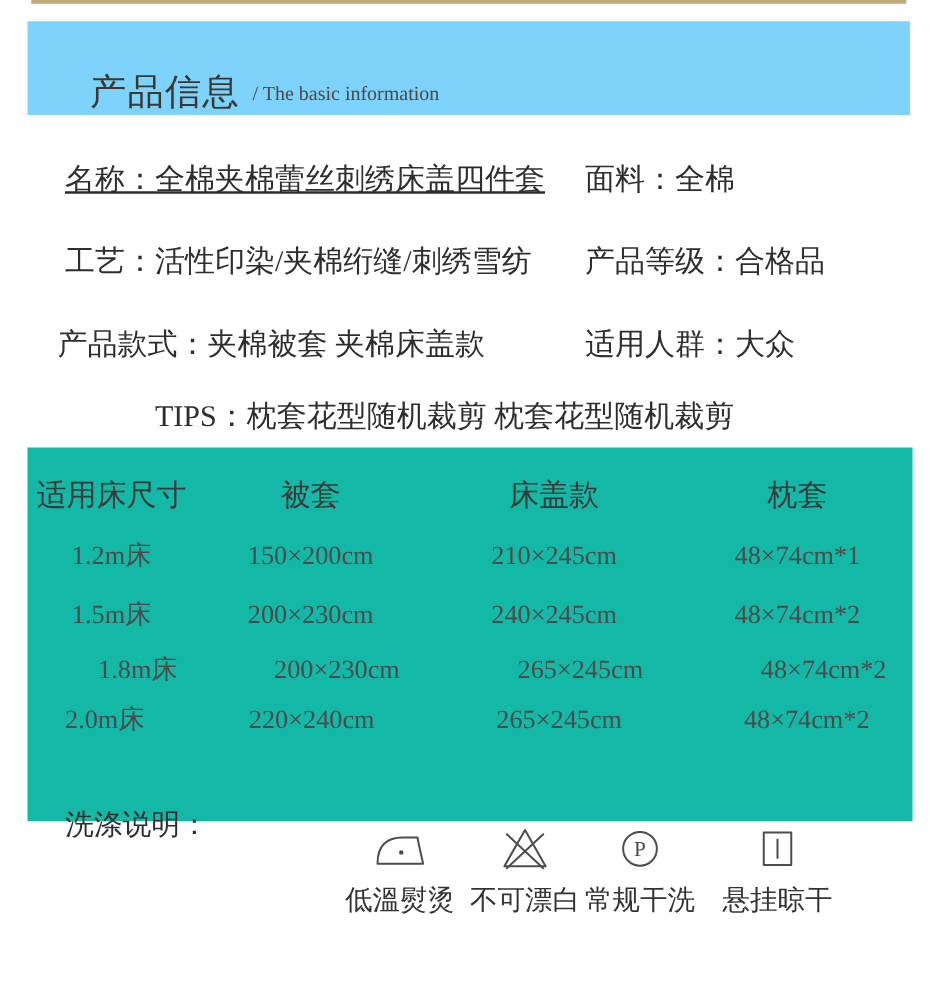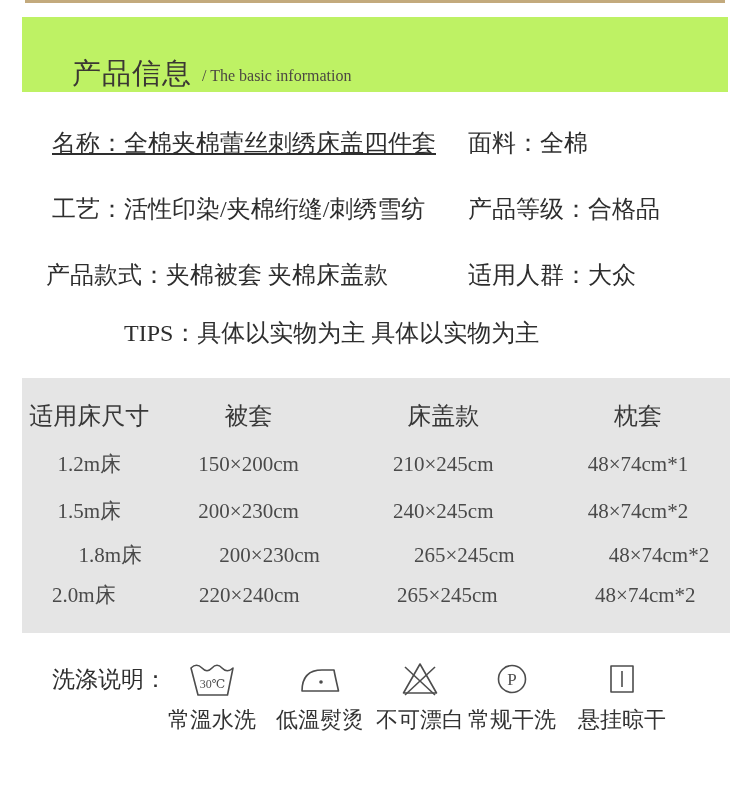--- a/index.html
+++ b/index.html
@@ -4,42 +4,42 @@
 <style>
   html,body { margin:0; padding:0; background:#ffffff; }
   .page {
     position:relative; width:750px; height:791px; background:#ffffff;
     font-family:"Liberation Serif","DejaVu Serif",serif; color:#303030;
     overflow:hidden;
   }
   .top-line { position:absolute; left:25px; top:0; width:700px; height:3px; background:#c3aa7d; }
 
   
-  .header-band { position:absolute; left:22px; top:17px; width:706px; height:75px; background:#bef264; }
+  .header-band { position:absolute; left:22px; top:17px; width:706px; height:75px; background:#7dd3fc; }
   .title { position:absolute; left:50px; top:37px; font-size:29px; letter-spacing:1px; color:#3b3733; white-space:nowrap; }
   .subtitle { position:absolute; left:180px; top:50px; font-size:16px; color:#4c4842; white-space:nowrap; }
 
   
   .attr { position:absolute; font-size:24px; color:#2e2e2e; white-space:nowrap; }
   .a1l { left:52px;  top:127px;text-decoration:underline; }  .a1r { left:468px; top:127px; }
   .a2l { left:52px;  top:193px; }  .a2r { left:468px; top:193px; }
   .a3l { left:46px;  top:259px; }  .a3r { left:468px; top:259px; }
   .tips { left:124px; top:317px; }
 
   
-  .size-panel { position:absolute; left:22px; top:378px; width:708px; height:255px; background:#e5e5e5; }
+  .size-panel { position:absolute; left:22px; top:358px; width:708px; height:299px; background:#14b8a6; }
   .t-row { position:absolute; left:0; width:100%; display:flex; }
   .t-row > div { text-align:center; white-space:nowrap; }
   .c1 { width:19%; } .c2 { width:26%; } .c3 { width:29%; } .c4 { width:26%; }
   .t-head { top:22px; font-size:24px; color:#383838; }
   .t-data { font-size:21px; color:#4a4a4a;align-items:center; }
   .r1 { top:72px; } .r2 { top:119px; } .r3 { top:163px;padding-left:21px; } .r4 { top:203px;gap:19px; }
 
   
-  .wash-label { position:absolute; left:52px; top:664px; font-size:23px; color:#2e2e2e; white-space:nowrap; }
+  .wash-label { position:absolute; left:52px; top:644px; font-size:23px; color:#2e2e2e; white-space:nowrap; }
   .wash-item { position:absolute; top:658px; transform:translateX(-50%); display:flex; flex-direction:column; align-items:center; }
   .w1 { left:212px; } .w2 { left:320px; } .w3 { left:420px; } .w4 { left:512px; } .w5 { left:622px; }
   .icon-box { height:42px; display:flex; align-items:center; }
   .wash-text { font-size:22px; margin-top:5px; color:#333333; white-space:nowrap; }
   svg { display:block; }
   .stroke { fill:none; stroke:#4d4d4d; stroke-width:1.6; stroke-linejoin:round; }
   .svg-txt { fill:#4d4d4d; font-family:"Liberation Serif","DejaVu Serif",serif; }
 </style>
 </head>
 <body>
@@ -52,21 +52,21 @@
     <div class="title">产品信息</div>
     <div class="subtitle">/ The basic information</div>
   </div>
 
   <div class="attr a1l">名称：全棉夹棉蕾丝刺绣床盖四件套</div>
   <div class="attr a1r">面料：全棉</div>
   <div class="attr a2l">工艺：活性印染/夹棉绗缝/刺绣雪纺</div>
   <div class="attr a3l">产品款式：夹棉被套 夹棉床盖款</div>
   <div class="attr a2r">产品等级：合格品</div>
   <div class="attr a3r">适用人群：大众</div>
-  <div class="attr tips">TIPS：具体以实物为主 具体以实物为主</div>
+  <div class="attr tips">TIPS：枕套花型随机裁剪 枕套花型随机裁剪</div>
 
   <div class="size-panel">
     <div class="t-row t-head">
       <div class="c1">适用床尺寸</div>
       <div class="c2">被套</div>
       <div class="c3">床盖款</div>
       <div class="c4">枕套</div>
     </div>
     <div class="t-row t-data r1">
       <div class="c1">1.2m床</div>
@@ -89,29 +89,20 @@
     <div class="t-row t-data r4">
       <div class="c1">2.0m床</div>
       <div class="c2">220×240cm</div>
       <div class="c3">265×245cm</div>
       <div class="c4">48×74cm*2</div>
     </div>
   </div>
 
   <div class="wash-label">洗涤说明：</div>
 
-  <div class="wash-item w1">
-    <div class="icon-box">
-      <svg width="46" height="36" viewBox="0 0 46 36">
-        <path class="stroke" d="M2 7 Q7.5 1.5 13 7 Q18 12.5 23 7 Q28 1.5 33 7 Q38 12.5 44 7 L38.5 34 L9 34 Z"></path>
-        <text class="svg-txt" x="23.5" y="27" font-size="12" text-anchor="middle">30℃</text>
-      </svg>
-    </div>
-    <div class="wash-text">常溫水洗</div>
-  </div>
 
   <div class="wash-item w2">
     <div class="icon-box">
       <svg width="46" height="32" viewBox="0 0 46 32">
         <path class="stroke" d="M5 28 C5 13 13 7 25 7 L37 7 C38 13 40 21 41.5 28 Z"></path>
         <circle cx="24" cy="19" r="1.8" fill="#4d4d4d"></circle>
       </svg>
     </div>
     <div class="wash-text">低溫熨烫</div>
   </div>

